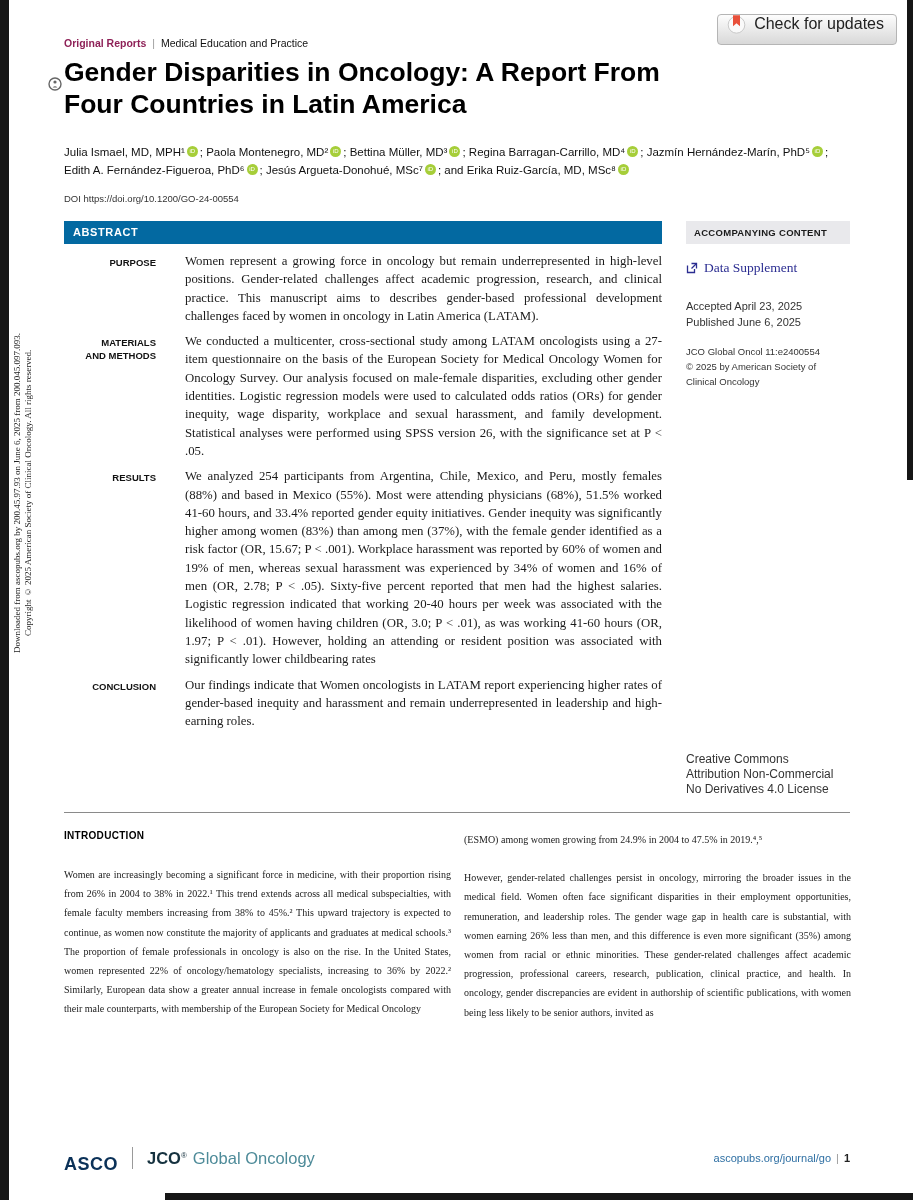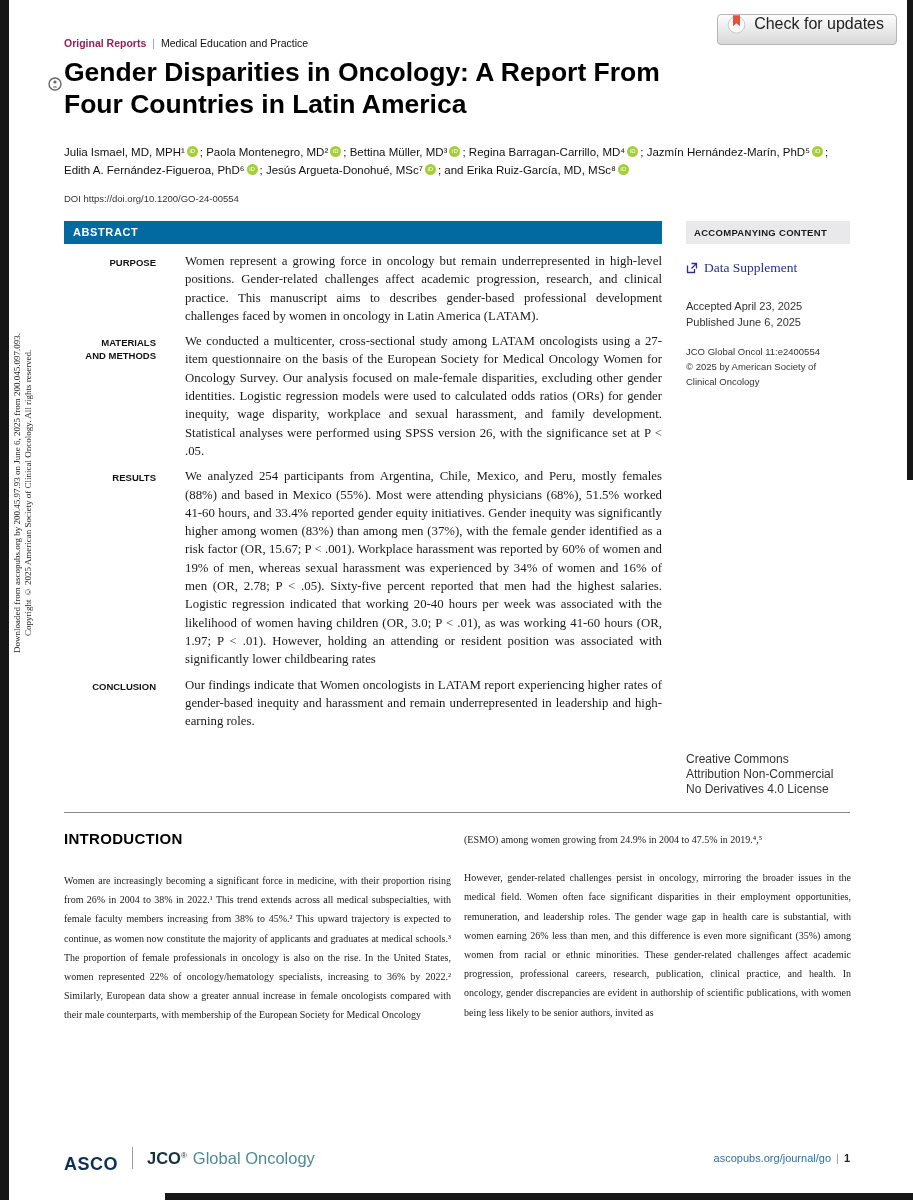--- a/index.html
+++ b/index.html
@@ -64,21 +64,21 @@
   .side-cite { position:absolute; left:686px; top:344px; width:152px; font-family:"Liberation Sans", sans-serif;
     font-size:9.5px; color:#333; line-height:15px; }
   .side-license { position:absolute; left:686px; top:752px; width:158px; font-family:"Liberation Sans", sans-serif;
     font-size:12px; color:#333; line-height:15px; }
 
   .rule { position:absolute; left:64px; top:812px; width:786px; height:1px; background:#8a8a8a; }
 
   .col { position:absolute; top:830px; width:387px; }
   .col-left { left:64px; }
   .col-right { left:464px; }
-  .intro-head { font-family:"Liberation Sans", sans-serif; font-weight:bold; font-size:15px;
+  .intro-head { font-family:"Liberation Sans", sans-serif; font-weight:bold; font-size:10px;
     letter-spacing:.3px; color:#000; }
   .bodytext { font-size:10px; line-height:19.2px; text-align:justify; color:#1a1a1a; }
   .col-left .bodytext { margin-top:24px; }
   .col-right .p2 { margin-top:19px; }
 
   
   .footer { position:absolute; left:64px; right:63px; top:1142px; height:32px;
     display:flex; align-items:center; font-family:"Liberation Sans", sans-serif; }
   .asco-logo { font-weight:bold; font-size:18px; color:#0b3158; letter-spacing:.5px;margin-top:12px; }
   .footer-divider { width:1px; height:22px; background:#9a9a9a; margin:0 14px; }

